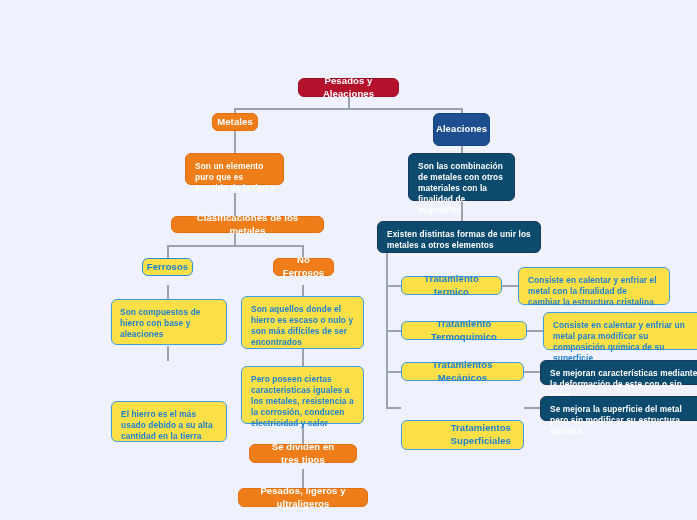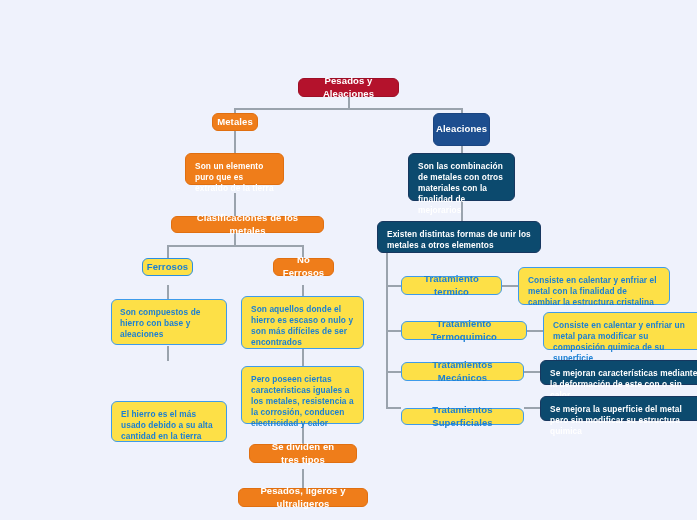--- a/index.html
+++ b/index.html
@@ -158,21 +158,21 @@
   <div class="node para navy-dark" style="left:408px; top:153px; width:107px; height:48px;">Son las combinación de metales con otros materiales con la finalidad de mejorarios</div>
 
   <div class="node para navy-dark" style="left:377px; top:221px; width:164px; height:32px;">Existen distintas formas de unir los metales a otros elementos</div>
 
   <div class="node pill outline" style="left:401px; top:276px; width:101px; height:19px;">Tratamiento termico</div>
 
   <div class="node pill outline" style="left:401px; top:321px; width:126px; height:19px;">Tratamiento Termoquimico</div>
 
   <div class="node pill outline" style="left:401px; top:362px; width:123px; height:19px;">Tratamientos Mecánicos</div>
 
-  <div class="node pill outline" style="left:401px; top:408px; width:123px; height:17px;">Tratamientos Superficiales</div>
+  <div class="node pill outline" style="left:401px; top:420px; width:123px; height:30px;text-align:right;">Tratamientos Superficiales</div>
 
   <div class="node para outline" style="left:518px; top:267px; width:152px; height:38px;">Consiste en calentar y enfriar el metal con la finalidad de cambiar la estructura cristalina</div>
 
   <div class="node para outline" style="left:543px; top:312px; width:168px; height:38px;">Consiste en calentar y enfriar un metal para modificar su composición quimica de su superficie</div>
 
   <div class="node para navy-dark" style="left:540px; top:360px; width:168px; height:25px;">Se mejoran características mediante la deformación de este con o sin calor</div>
 
   <div class="node para navy-dark" style="left:540px; top:396px; width:168px; height:25px;">Se mejora la superficie del metal pero sin modificar su estructura quimica</div>
 
 </div>

